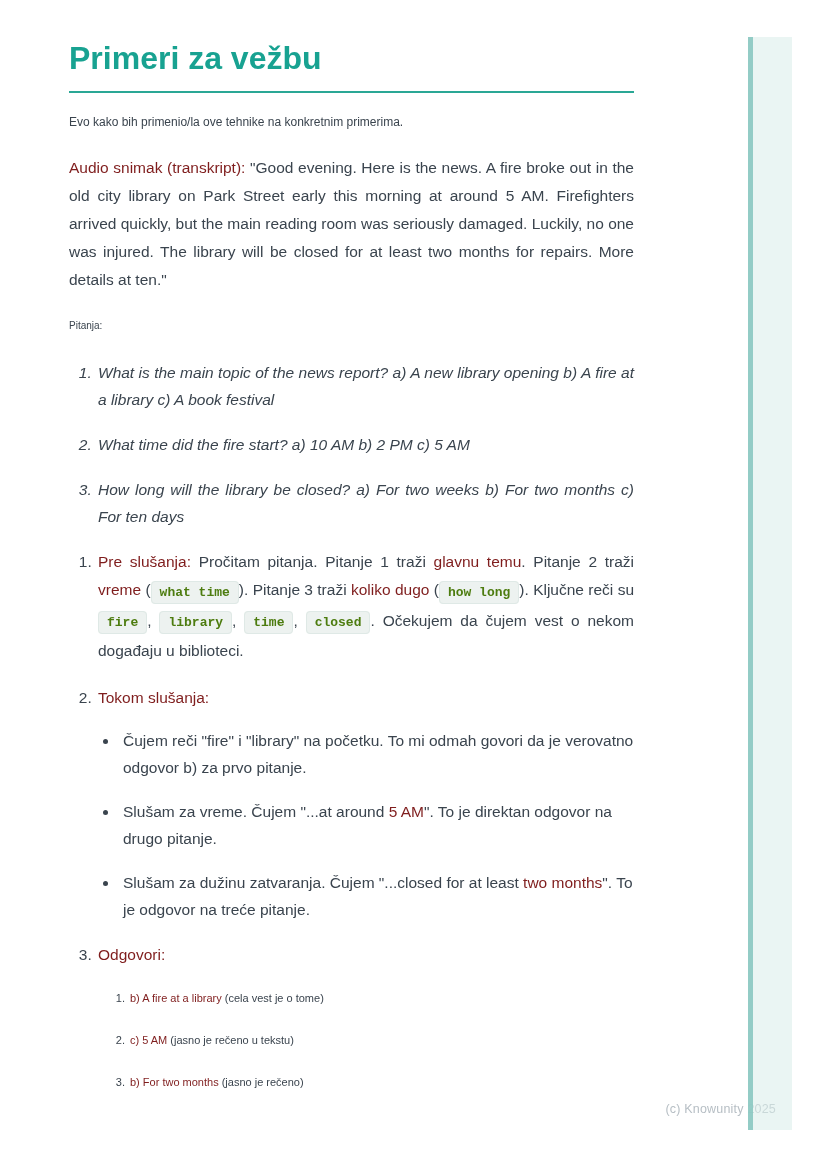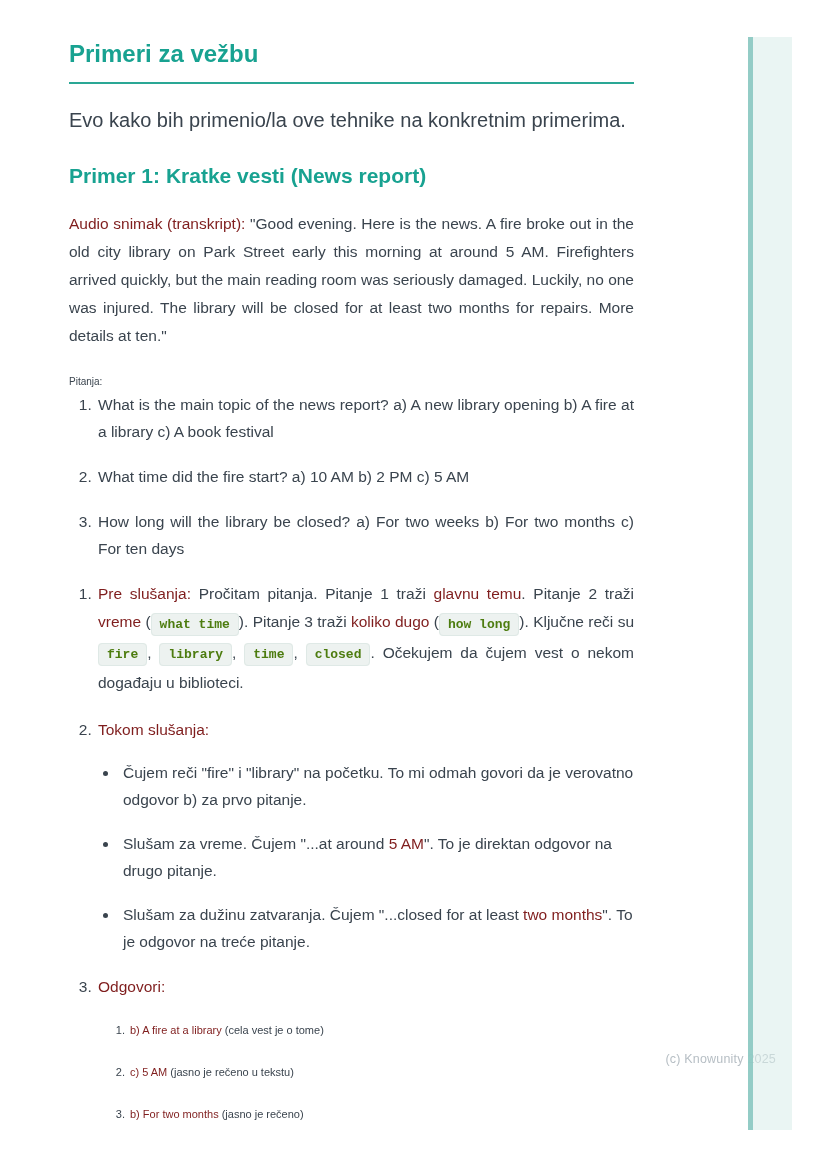--- a/index.html
+++ b/index.html
@@ -14,35 +14,35 @@
     overflow: hidden;
   }
   .content {
     position: absolute;
     left: 69px;
     top: 40px;
     width: 565px;
   }
   h1.page-title {
     margin: 0;
-    font-size: 24px;
+    font-size: 32px;
     line-height: 1.15;
     font-weight: bold;
     color: #18a违;
   }
   h1.page-title { color: #18a291; }
   .title-divider {
     height: 0;
     border: none;
     border-top: 2px solid #2aa795;
     margin: 14px 0 0 0;
   }
   p.intro {
     margin: 20px 0 0 0;
-    font-size: 20px;
+    font-size: 12px;
     line-height: 1.6;
   }
   h2.section-heading {
     margin: 27px 0 0 0;
     font-size: 21px;
     line-height: 1.2;
     font-weight: bold;
     color: #18a291;
   }
   p.transcript {
@@ -51,22 +51,23 @@
     line-height: 28px;
     text-align: justify;
   }
   p.bold-label {
     margin: 26px 0 0 0;
     font-size: 10px;
     font-weight: normal;
   }
   b, strong { font-weight: normal; color: #7f1d1d; }
   ol.questions {
-    margin: 4px 0 0 0;
+    margin: 28px 0 0 0;
     padding-left: 27px;
+    font-style: italic;
   }
   ol.questions > li {
     margin-bottom: 18px;
     font-size: 15.5px;
     line-height: 27px;
     text-align: justify;
     padding-left: 2px;
   }
   ol.process {
     margin: 16px 0 0 0;
@@ -106,21 +107,21 @@
     padding-left: 30px;
   }
   ol.answers > li {
     margin-bottom: 16px;
     font-size: 11px;
     line-height: 26px;
     padding-left: 2px;
   }
   .footer {
     position: absolute;
-    top: 1052px;
+    top: 1102px;
     right: 52px;
     font-size: 12.5px;
     color: #b6bec4;
     letter-spacing: 0.2px;
     z-index: 1;
     text-align: right;
   }
   .side-accent-bar {
     position: absolute;
     top: 37px;
@@ -136,21 +137,20 @@
 </head>
 <body>
 
 <div class="content">
 
   <h1 class="page-title">Primeri za vežbu</h1>
   <hr class="title-divider">
 
   <p class="intro">Evo kako bih primenio/la ove tehnike na konkretnim primerima.</p>
 
-  <h2 class="section-heading">Primer 1: Kratke vesti (News report)</h2>
 
   <p class="transcript"><b>Audio snimak (transkript):</b><span> "Good evening. Here is the news. A fire broke out in the old city library on Park Street early this morning at around 5 AM. Firefighters arrived quickly, but the main reading room was seriously damaged. Luckily, no one was injured. The library will be closed for at least two months for repairs. More details at ten."</span></p>
 
   <p class="bold-label">Pitanja:</p>
 
   <ol class="questions">
     <li>What is the main topic of the news report? a) A new library opening b) A fire at a library c) A book festival</li>
     <li>What time did the fire start? a) 10 AM b) 2 PM c) 5 AM</li>
     <li>How long will the library be closed? a) For two weeks b) For two months c) For ten days</li>
   </ol>

